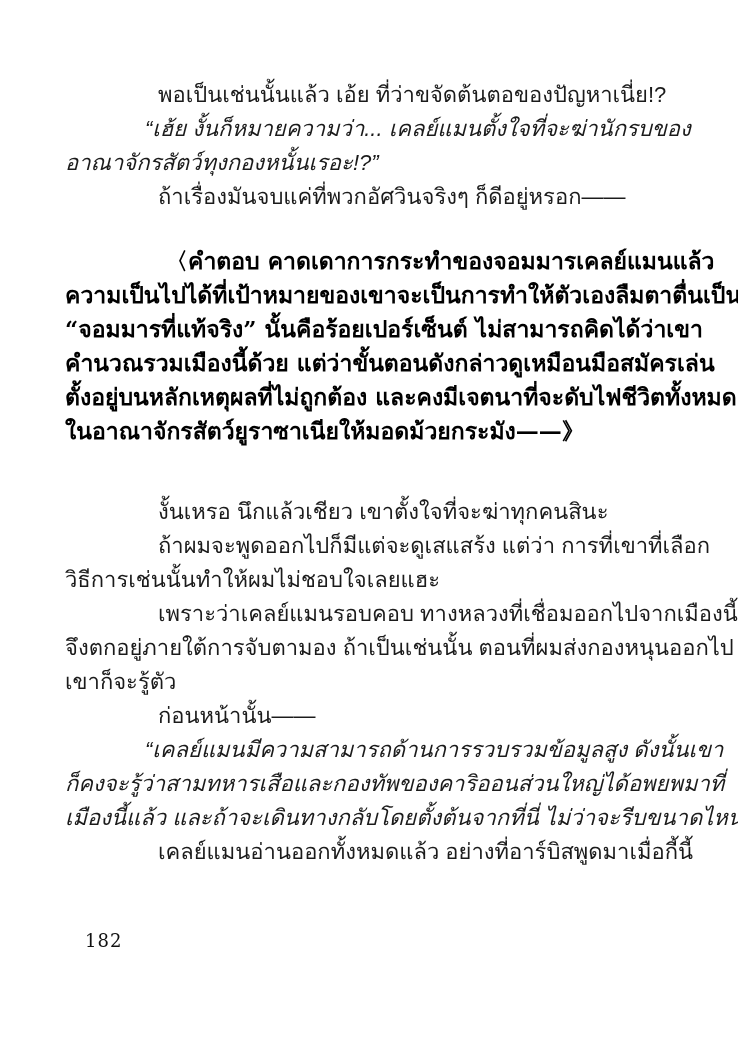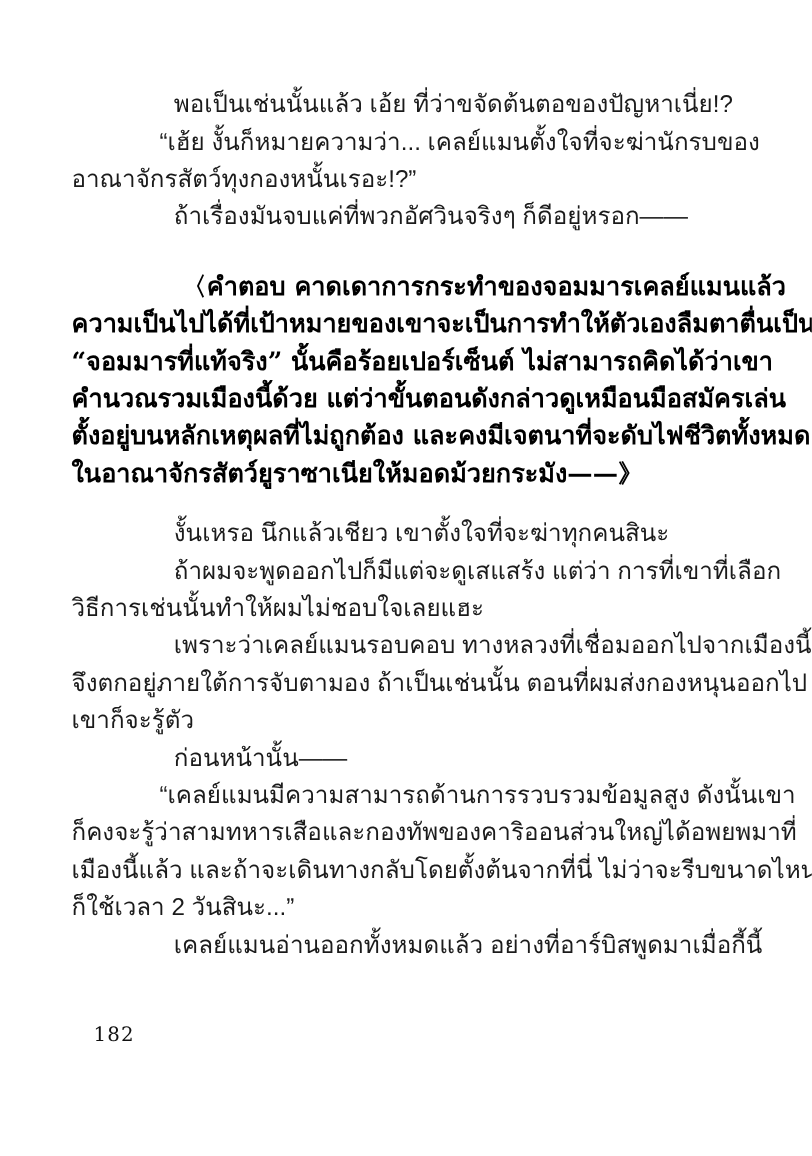--- a/index.html
+++ b/index.html
@@ -23,29 +23,29 @@
     margin: 0;
     padding: 0;
     font-size: 22px;
     line-height: 34px;
     white-space: nowrap;
     color: #1b1b1b;
   }
   .indent   { padding-left: 93px; }
   .indent-q { padding-left: 80px; }
   .indent-b { padding-left: 100px; text-align: right; }
-  .italic   { }
+  .italic   { font-style: italic; }
   .sage {
     font-family: "DejaVu Serif", "Liberation Serif", serif;
     font-weight: 700;
     font-size: 23px;
     color: #000000;
   }
   .gap-before-sage { margin-top: 30px; }
-  .gap-after-sage  { margin-top: 20px; }
+  .gap-after-sage  { margin-top: 47px; }
   .page-number {
     position: absolute;
     left: 85px;
     top: 930px;
     font-family: "DejaVu Serif", "Liberation Serif", serif;
     font-size: 18px;
     letter-spacing: 1px;
     color: #111111;
   }
 </style>
@@ -71,20 +71,19 @@
     <p class="ln indent">ถ้าผมจะพูดออกไปก็มีแต่จะดูเสแสร้ง แต่ว่า การที่เขาที่เลือก</p>
     <p class="ln">วิธีการเช่นนั้นทำให้ผมไม่ชอบใจเลยแฮะ</p>
     <p class="ln indent">เพราะว่าเคลย์แมนรอบคอบ ทางหลวงที่เชื่อมออกไปจากเมืองนี้</p>
     <p class="ln">จึงตกอยู่ภายใต้การจับตามอง ถ้าเป็นเช่นนั้น ตอนที่ผมส่งกองหนุนออกไป</p>
     <p class="ln">เขาก็จะรู้ตัว</p>
     <p class="ln indent">ก่อนหน้านั้น——</p>
 
     <p class="ln indent-q italic">“เคลย์แมนมีความสามารถด้านการรวบรวมข้อมูลสูง ดังนั้นเขา</p>
     <p class="ln italic">ก็คงจะรู้ว่าสามทหารเสือและกองทัพของคาริออนส่วนใหญ่ได้อพยพมาที่</p>
     <p class="ln italic">เมืองนี้แล้ว และถ้าจะเดินทางกลับโดยตั้งต้นจากที่นี่ ไม่ว่าจะรีบขนาดไหน</p>
-    <p class="ln italic">ก็ใช้เวลา 2 วันสินะ...”</p>
 
     <p class="ln indent">เคลย์แมนอ่านออกทั้งหมดแล้ว อย่างที่อาร์บิสพูดมาเมื่อกี้นี้</p>
 
   </div>
 
   <div class="page-number">182</div>
 </div>
 
 </body></html>

